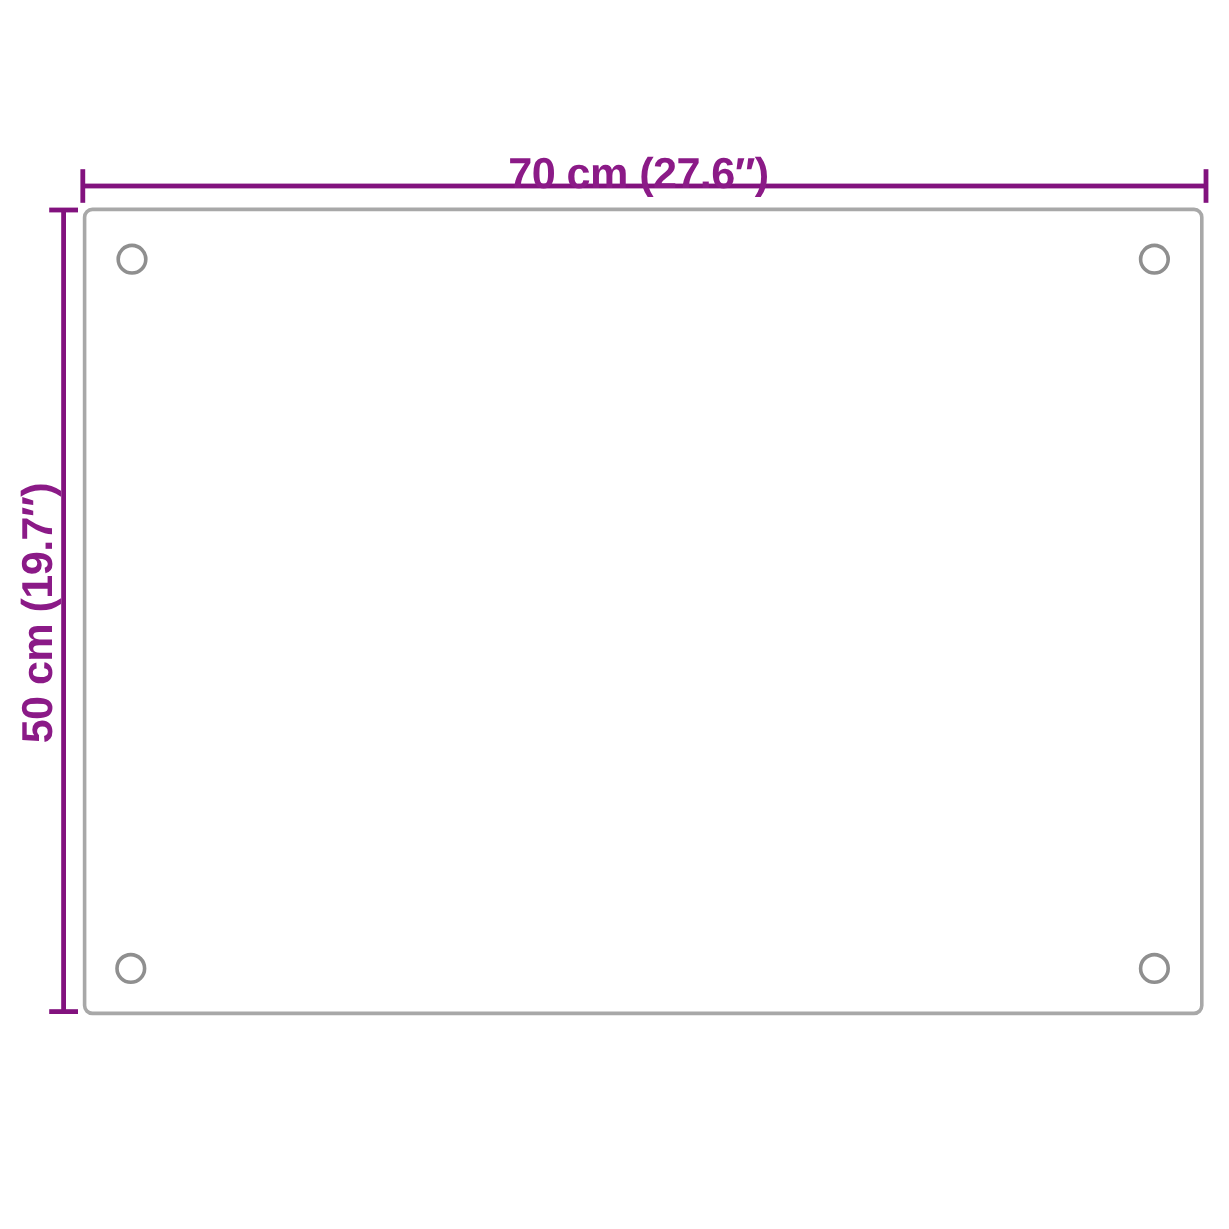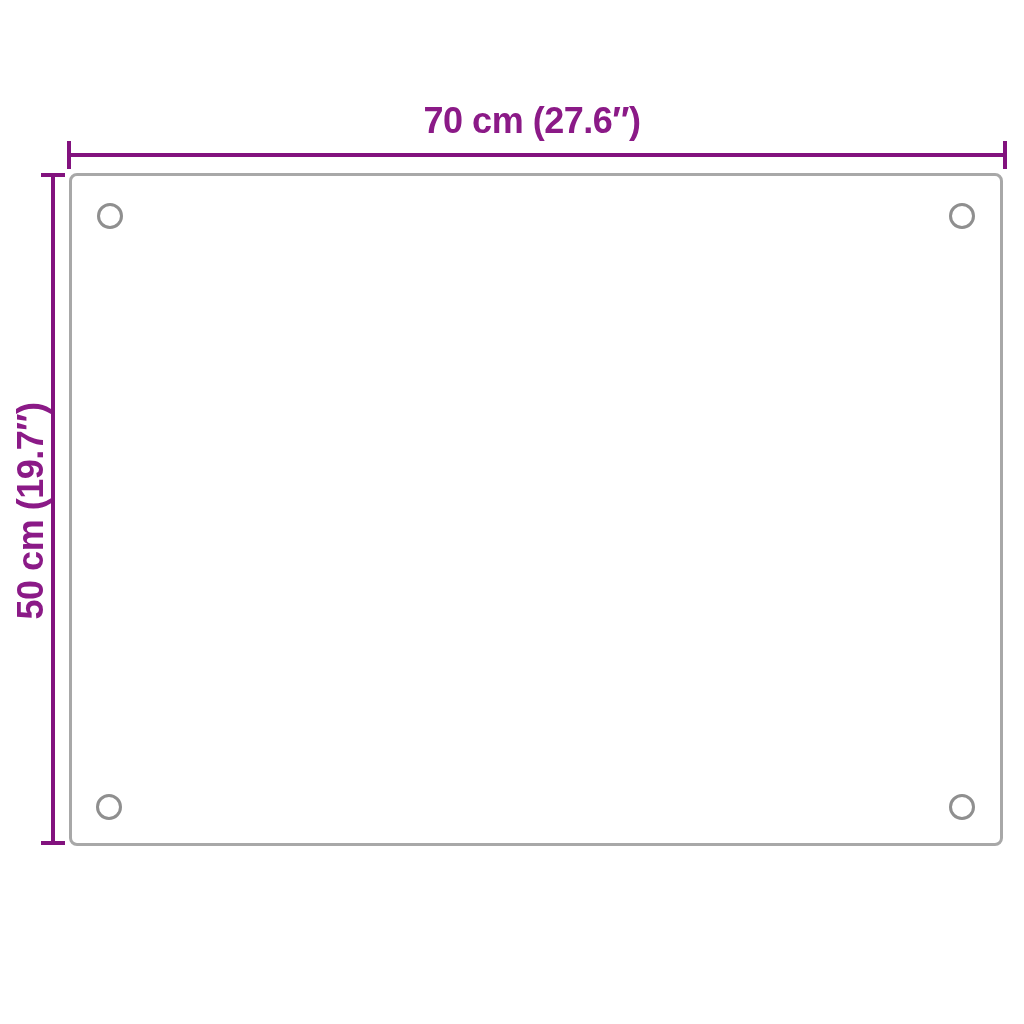--- a/index.html
+++ b/index.html
@@ -56,21 +56,21 @@
     position: absolute;
     color: #8b1a87;
     font-weight: bold;
     font-size: 36px;
     letter-spacing: -0.5px;
     white-space: nowrap;
     line-height: 1;
   }
   .dim-label.top {
     left: 532px;
-    top: 121px;
+    top: 145px;
     transform: translate(-50%, -50%);
     text-align: right;
   }
   .dim-label.left {
     left: 31px;
     top: 511px;
     transform: translate(-50%, -50%) rotate(-90deg);
   }
 </style>
 </head>

